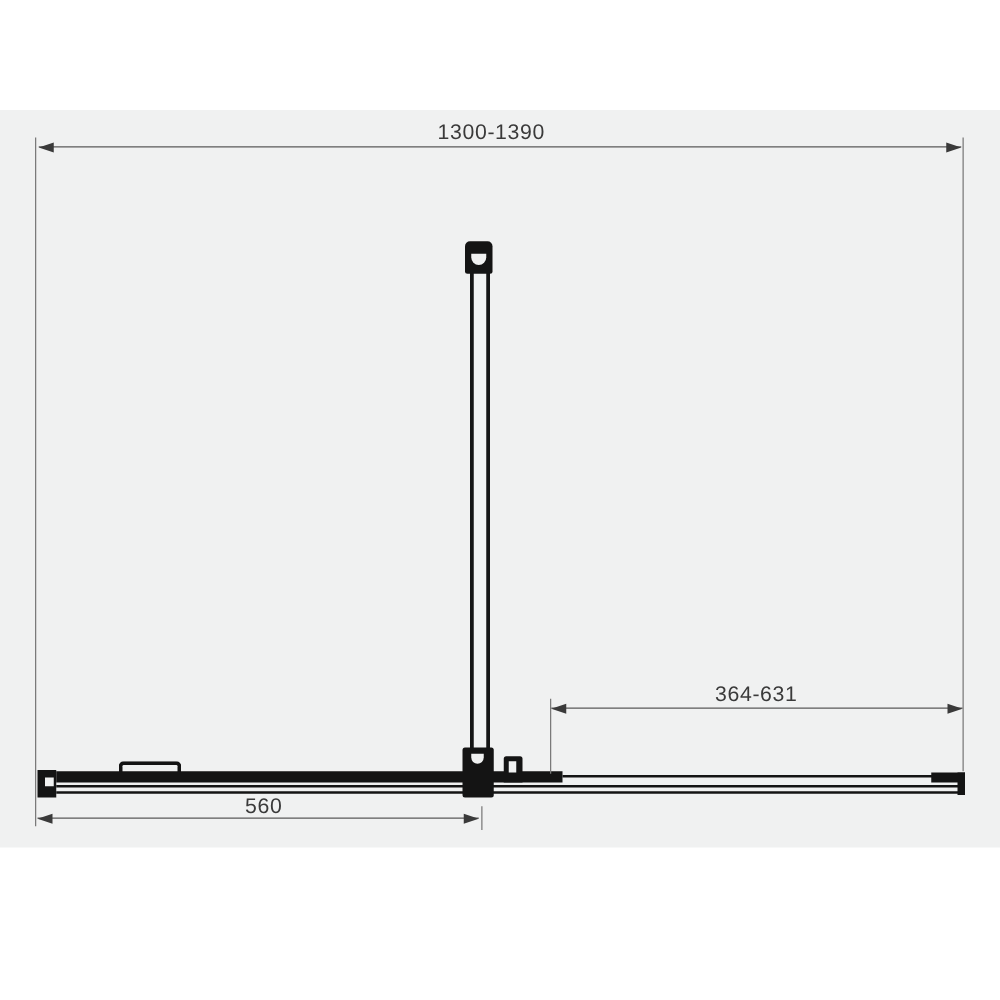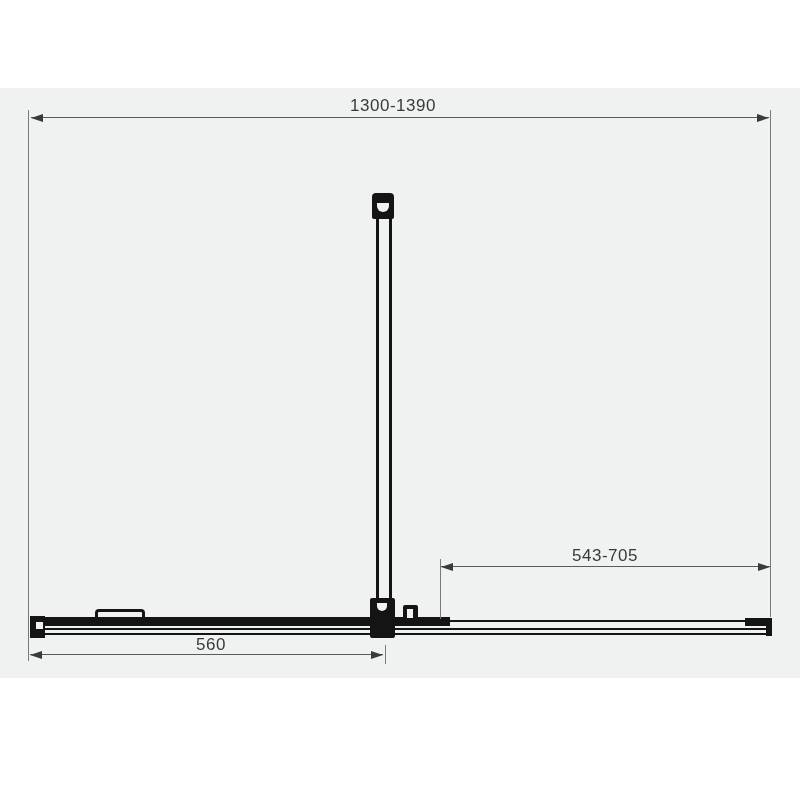--- a/index.html
+++ b/index.html
@@ -92,21 +92,21 @@
   <div class="abs shape" style="left:403px; top:605px; width:15px; height:21px; border-radius:2px 2px 0 0;">
     <div class="abs notch" style="left:4px; top:4px; width:6px; height:9px;"></div>
   </div>
 
   <div class="abs shape" style="left:450px; top:620px; width:322px; height:2px;"></div>
   <div class="abs shape" style="left:745px; top:618px; width:27px; height:8px;"></div>
   <div class="abs shape" style="left:45px; top:628px; width:727px; height:2px;"></div>
   <div class="abs shape" style="left:45px; top:633px; width:727px; height:2px;"></div>
   <div class="abs shape" style="left:766px; top:618px; width:6px; height:18px;"></div>
 
-  <div class="abs dim-label" style="left:540px; top:547px; width:130px;">543-705</div>
+  <div class="abs dim-label" style="left:540px; top:547px; width:130px;">364-631</div>
   <div class="abs dimline" style="left:441px; top:566px; width:329px;"></div>
   <div class="abs arr arr-left" style="left:441px; top:563px;"></div>
   <div class="abs arr arr-right" style="left:758px; top:563px;"></div>
   <div class="abs extline" style="left:440px; top:559px; height:60px;"></div>
 
   <div class="abs dim-label" style="left:146px; top:636px; width:130px;">560</div>
   <div class="abs dimline" style="left:30px; top:654px; width:353px;"></div>
   <div class="abs arr arr-left" style="left:30px;  top:651px;"></div>
   <div class="abs arr arr-right" style="left:371px; top:651px;"></div>
   <div class="abs extline" style="left:385px; top:645px; height:19px;"></div>

